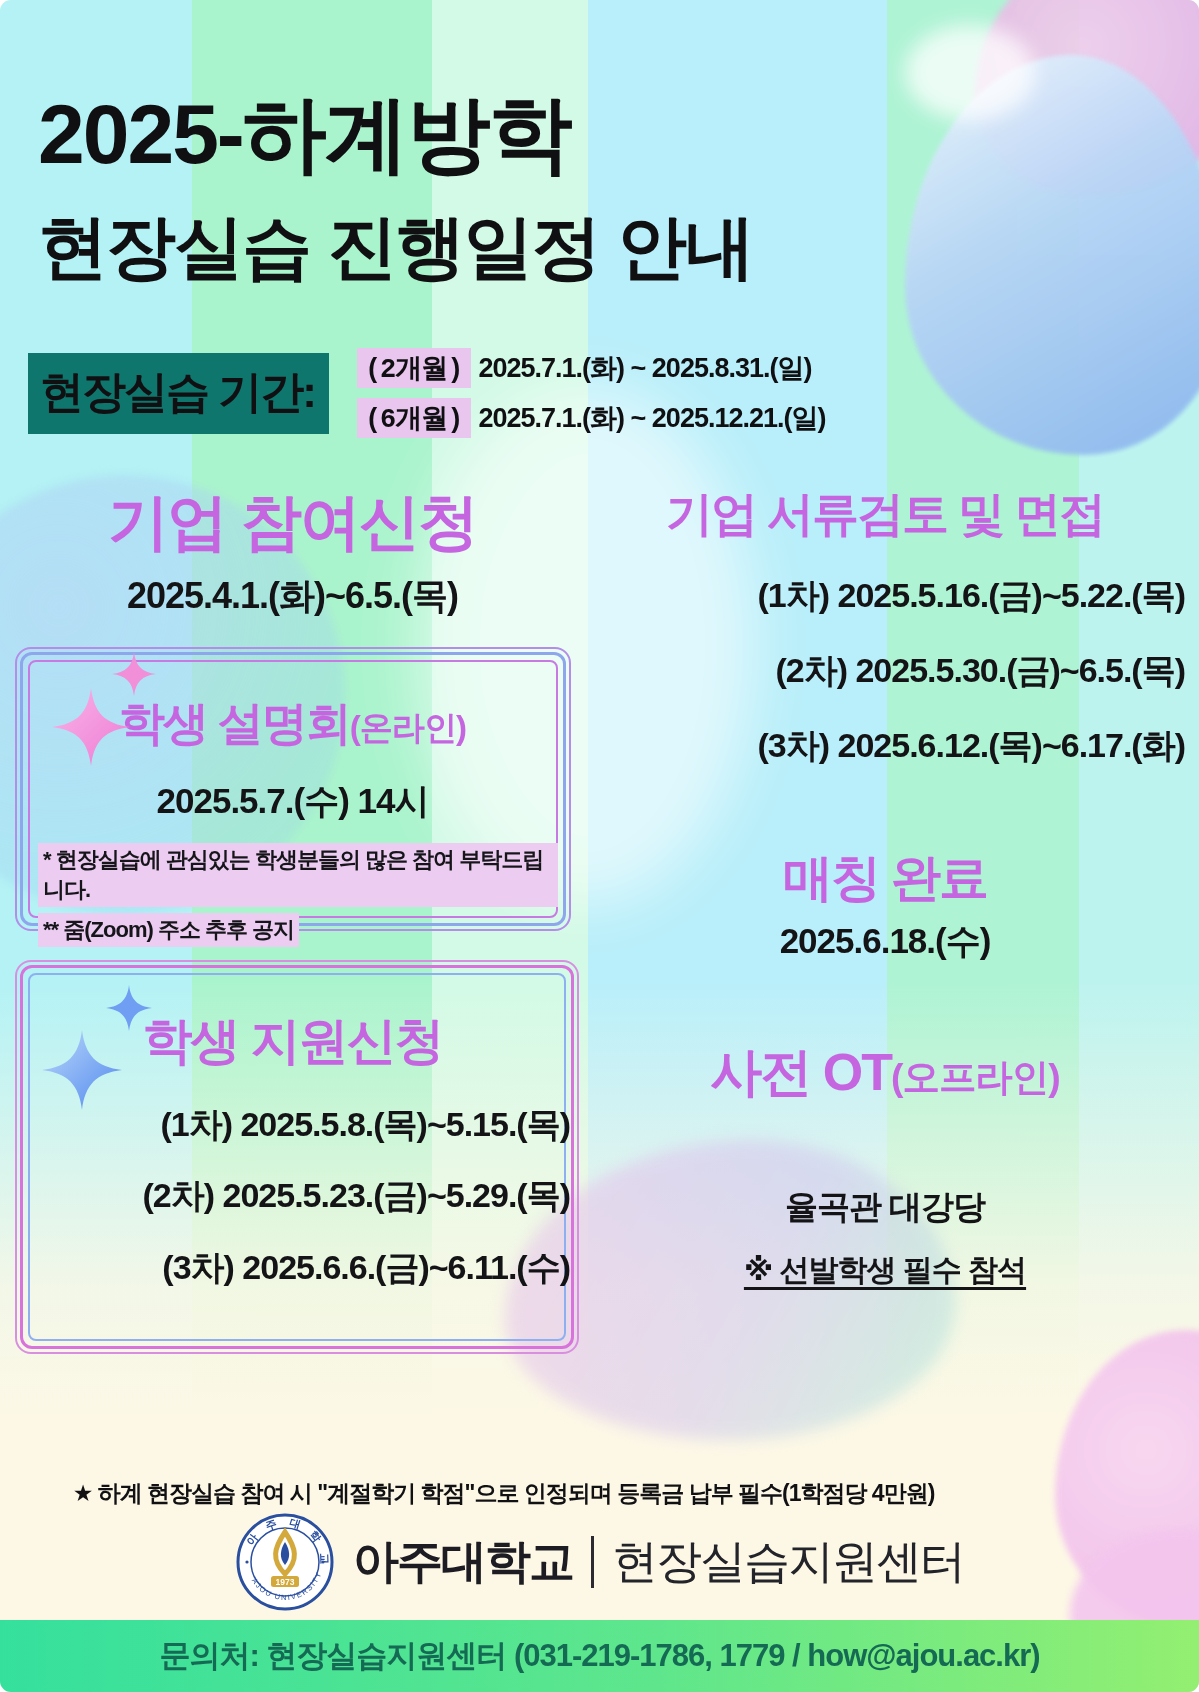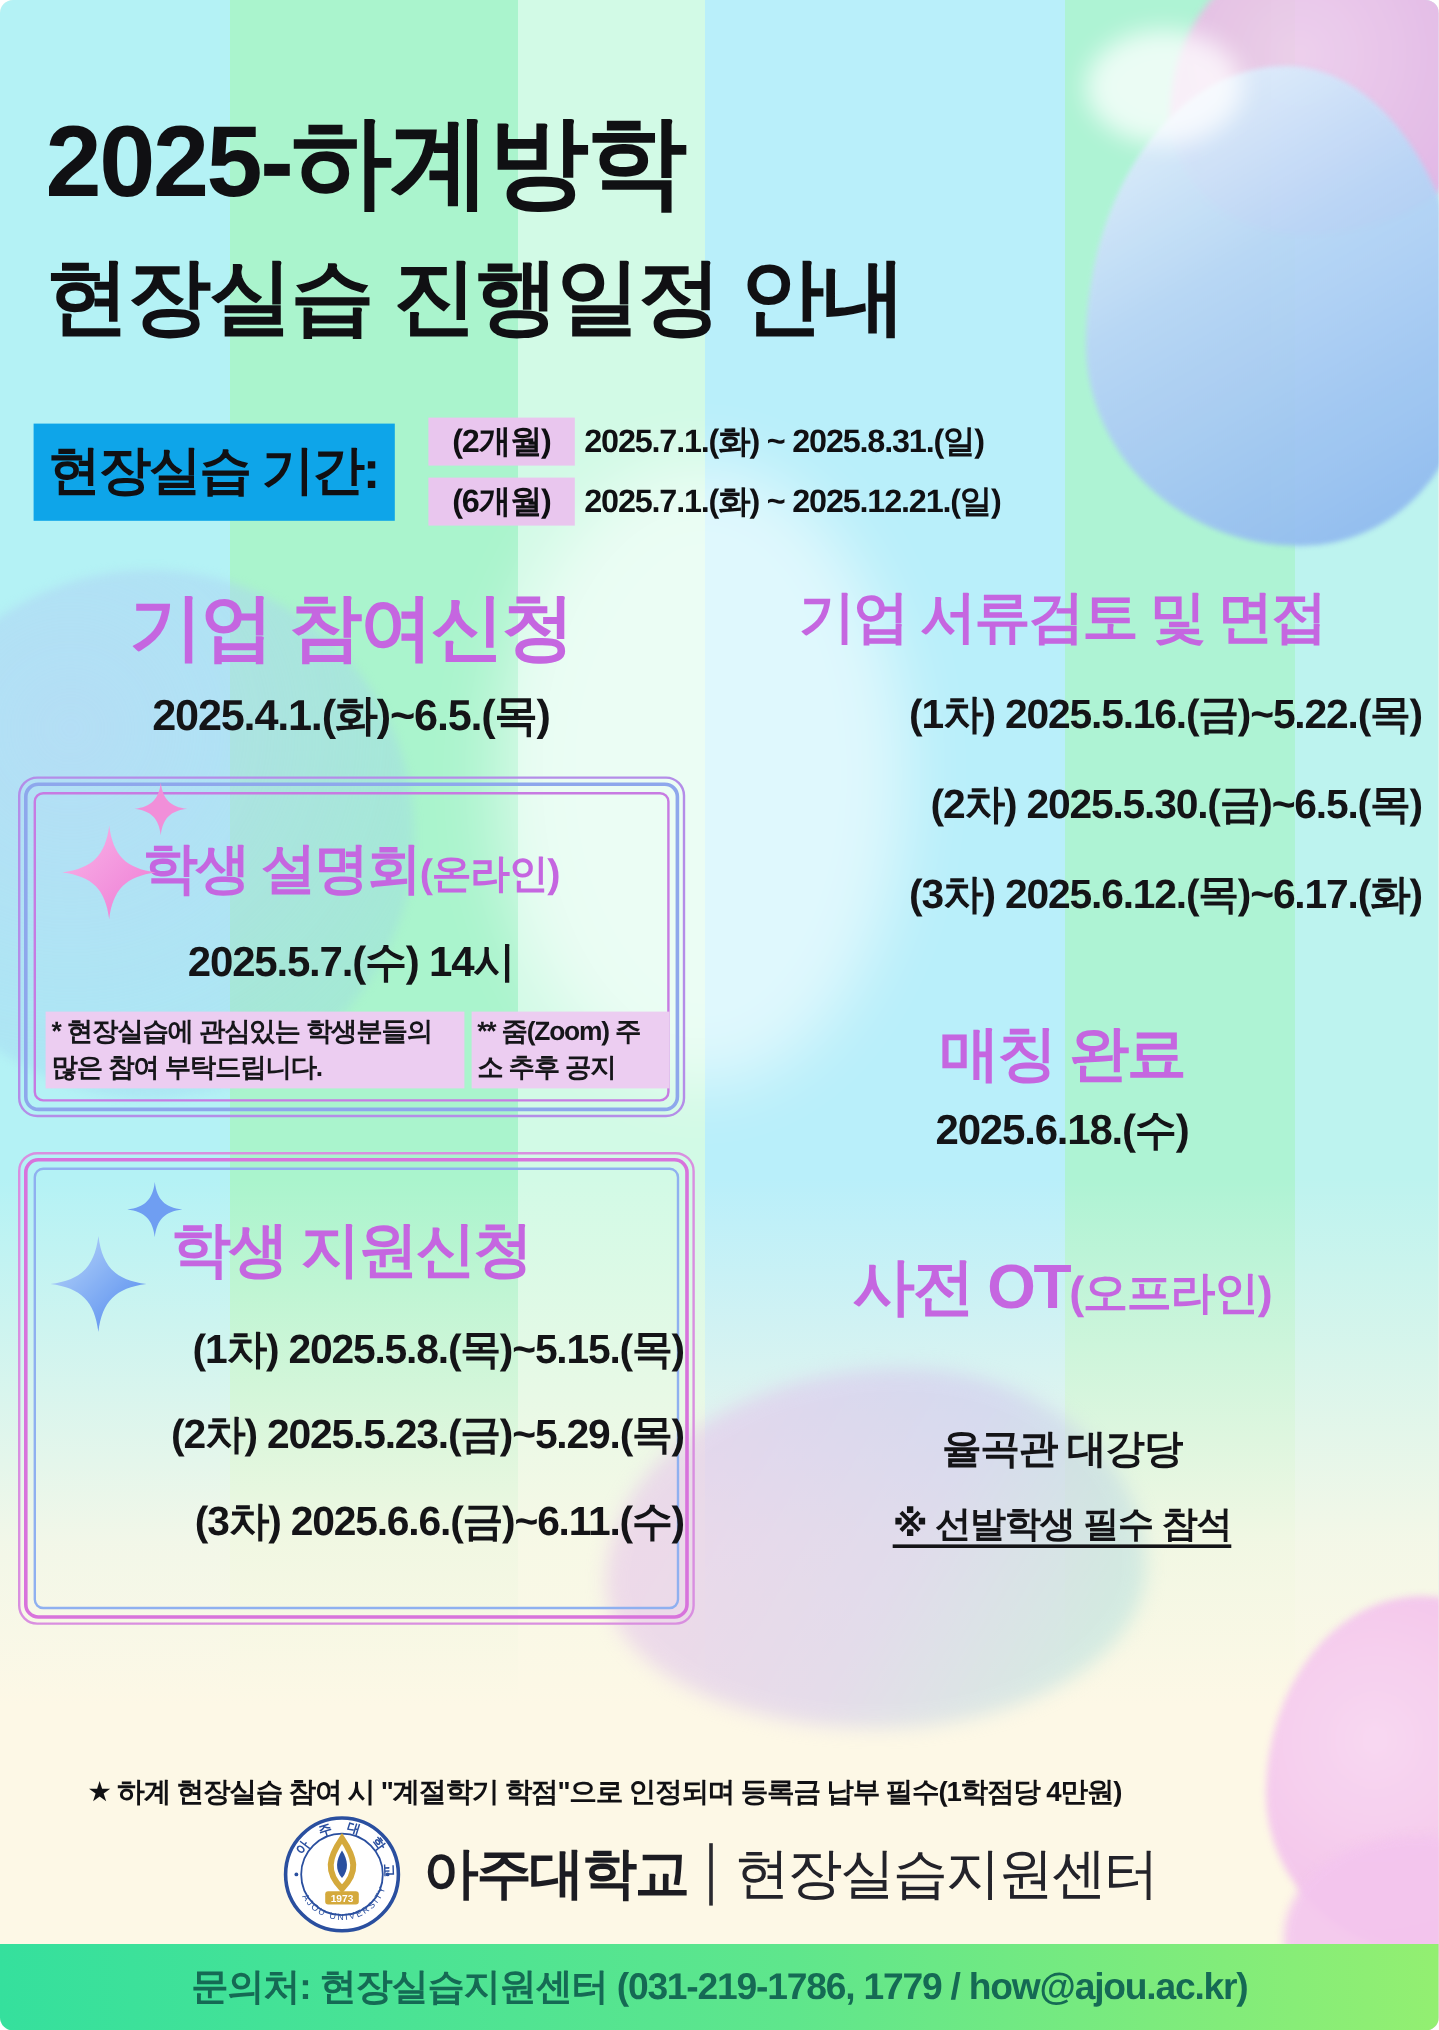--- a/index.html
+++ b/index.html
@@ -42,24 +42,24 @@
     background:#f3c5ee;opacity:.9;filter:blur(4px);}
 
   
   .abs{position:absolute;z-index:3;}
   .ko{letter-spacing:-1px;}
   .title-line{left:38px;color:#101013;font-weight:800;line-height:1;letter-spacing:-2px;}
   .title1{top:92px;font-size:84px;}
   .title2{top:212px;font-size:70px;}
 
   .period-row{left:28px;top:348px;display:flex;align-items:center;z-index:3;}
-  .period-label{background:#0ea5e9;color:#101013;font-weight:800;font-size:44px;padding:10px 14px 12px 12px;letter-spacing:-2px;}
+  .period-label{background:#0f766e;color:#101013;font-weight:800;font-size:44px;padding:10px 14px 12px 12px;letter-spacing:-2px;}
   .period-dates{margin-left:28px;display:flex;flex-direction:column;gap:10px;}
   .period-line{font-size:27px;font-weight:800;color:#101013;letter-spacing:-1px;display:flex;align-items:center;}
-  .period-tag{background:#e9c6ee;padding:2px 20px;margin-right:8px;font-weight:800;}
+  .period-tag{background:#e9c6ee;padding:2px 8px;margin-right:8px;font-weight:800;font-family:Liberation Mono, monospace;}
 
   .hdr{color:#c566e0;font-weight:800;letter-spacing:-2px;text-align:center;z-index:3;}
   .hdr-suffix{font-size:.72em;font-weight:700;letter-spacing:-1px;}
   .body-txt{color:#141417;font-weight:600;letter-spacing:-1px;text-align:center;z-index:3;}
 
   
   .col-left-center{left:15px;width:555px;}
   .col-right-center{left:585px;width:600px;}
 
   .h-company-apply{top:482px;font-size:61px;}
@@ -71,21 +71,21 @@
   .frame::after{content:"";position:absolute;inset:-8px;border-radius:16px;}
   .frame1{left:20px;top:652px;width:540px;height:268px;border:3px solid #8ea7ec;}
   .frame1::before{border:2px solid #c77be2;}
   .frame1::after{border:2px solid #b48de8;}
   .frame2{left:20px;top:965px;width:548px;height:378px;border:3px solid #d873dc;}
   .frame2::before{border:2px solid #8fb0f0;}
   .frame2::after{border:2px solid #d98fe0;}
 
   .h-briefing{top:693px;font-size:46px;}
   .d-briefing{top:778px;font-size:35px;}
-  .briefing-notes{left:38px;top:843px;width:520px;z-index:3;display:flex;flex-direction:row;gap:6px;align-items:flex-start;}
+  .briefing-notes{left:38px;top:843px;width:520px;z-index:3;display:flex;flex-direction:column;gap:6px;align-items:flex-start;}
   .note-line{font-size:22px;font-weight:700;color:#16161a;letter-spacing:-1px;background:#eccdf1;padding:2px 5px;}
 
   .h-student-apply{top:1008px;font-size:50px;}
   .round{font-size:34px;font-weight:600;color:#141417;text-align:right;letter-spacing:-1px;z-index:3;}
   .sa-r1{top:1102px;} .sa-r2{top:1173px;} .sa-r3{top:1245px;}
 
   
   .h-review{top:483px;font-size:47px;}
   .rv-r1{top:573px;} .rv-r2{top:648px;} .rv-r3{top:723px;}
   .h-matching{top:845px;font-size:50px;}

